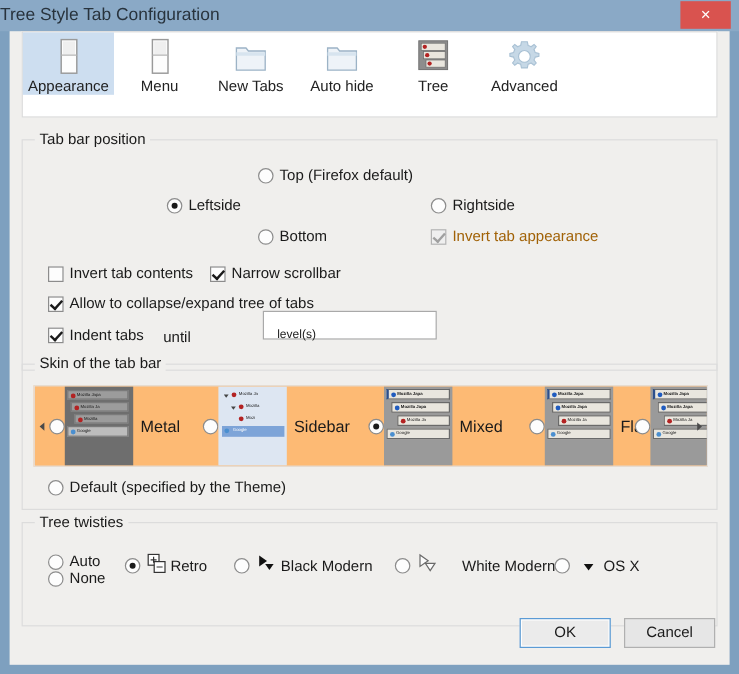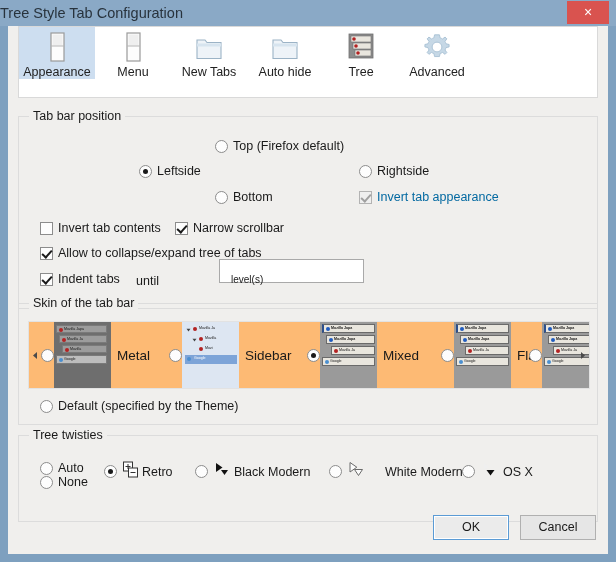--- a/index.html
+++ b/index.html
@@ -152,21 +152,21 @@
     border-color: #b3b3b3;
   }
   .check.disabled.checked::after { border-color: #a0a0a0; }
   .ctl-label {
     font-size: 12.5px;
     color: #1a1a1a;
     vertical-align: middle;
     margin-left: 5px;
     white-space: nowrap;
   }
-  .ctl-label.disabled { color: #0369a1; }
+  .ctl-label.disabled { color: #a16207; }
   .row { display: flex; align-items: center; }
   #posfield {
     position: absolute;
     left: 200px; top: 142px;
     width: 145px; height: 24px;
     background: #ffffff;
     border: 1px solid #a9a9a9;
     box-sizing: border-box;
   }
   

